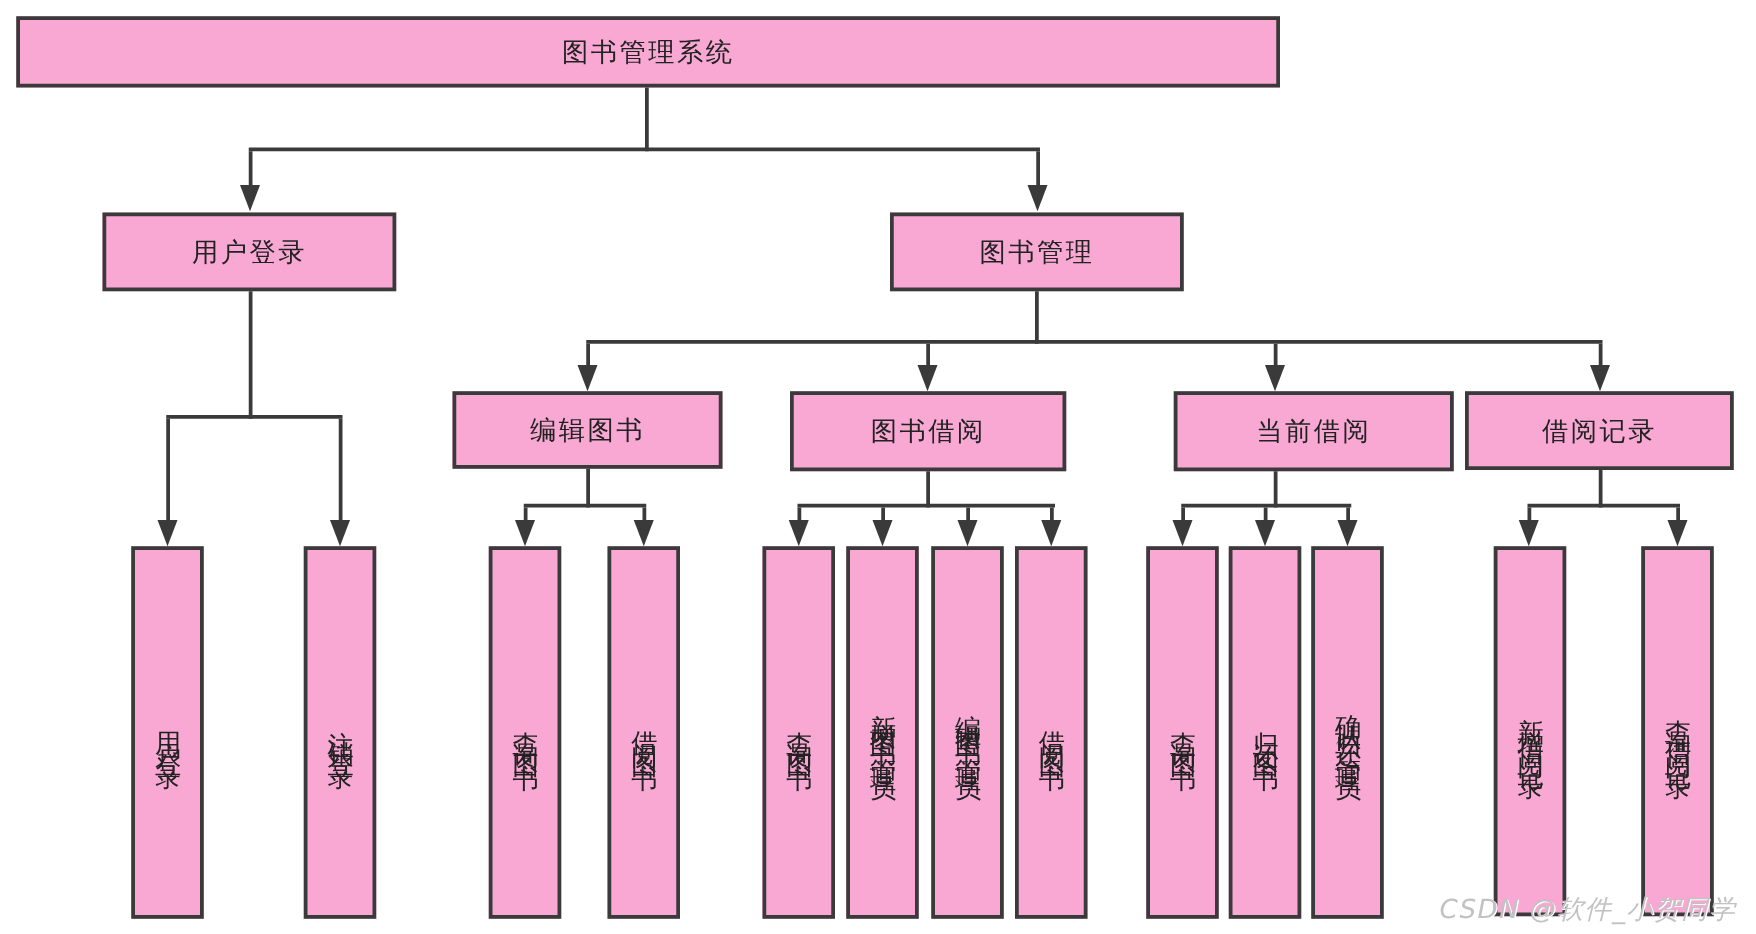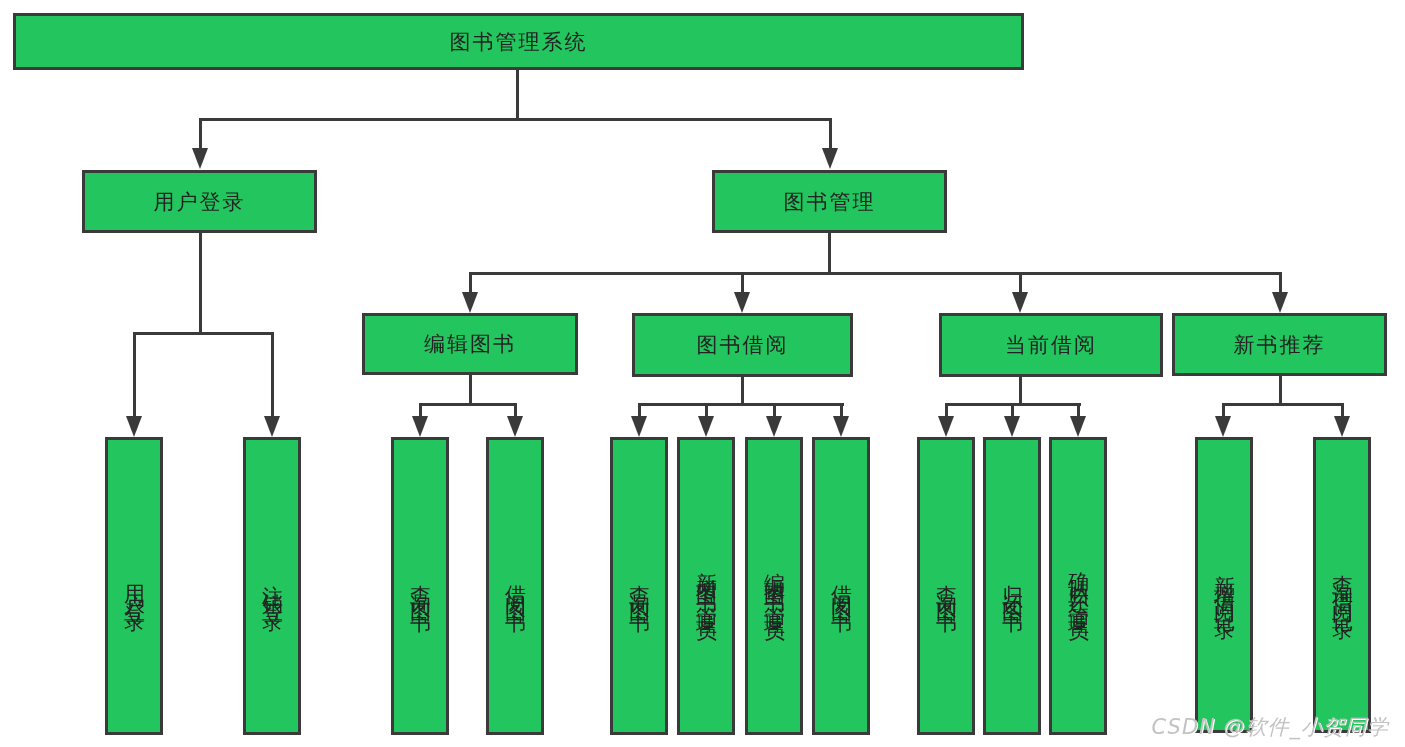--- a/index.html
+++ b/index.html
@@ -1,18 +1,18 @@
 <!DOCTYPE html>
 <html><head>
 <meta charset="utf-8">
 <style>
   html,body{margin:0;padding:0;background:#fff;}
   .canvas{position:relative;width:1405px;height:747px;background:#ffffff;overflow:hidden;
           font-family:"DejaVu Sans","Liberation Sans",sans-serif;color:#222222;}
-  .box{position:absolute;box-sizing:border-box;border:3px solid #3a3a3a;background:#22c55e;
+  .box{position:absolute;box-sizing:border-box;border:3px solid #3a3a3a;background:#f9a8d4;
        display:flex;align-items:center;justify-content:center;}
   .hlabel{font-size:21px;letter-spacing:2px;white-space:nowrap;color:#222222;}
   .vlabel{writing-mode:vertical-rl;text-orientation:mixed;font-size:21px;letter-spacing:9px;
           line-height:1;color:#222222;}
   .vlabel.tight{letter-spacing:7px;}
   .line{position:absolute;background:#3a3a3a;}
   .arrow{position:absolute;width:0;height:0;border-left:8px solid transparent;
          border-right:8px solid transparent;border-top:21px solid #3a3a3a;}
   .watermark{position:absolute;right:16px;bottom:6px;font-size:21px;color:#c2c2c2;
              text-shadow:1px 1px 0 #ffffff;letter-spacing:1px;font-style:italic;}
@@ -61,21 +61,21 @@
   <div class="box" style="left:362px;top:313px;width:216px;height:62px;">
     <span class="hlabel">编辑图书</span>
   </div>
   <div class="box" style="left:632px;top:313px;width:221px;height:64px;">
     <span class="hlabel">图书借阅</span>
   </div>
   <div class="box" style="left:939px;top:313px;width:224px;height:64px;">
     <span class="hlabel">当前借阅</span>
   </div>
   <div class="box" style="left:1172px;top:313px;width:215px;height:63px;">
-    <span class="hlabel">新书推荐</span>
+    <span class="hlabel">借阅记录</span>
   </div>
 
   <div class="line" style="left:469px;top:375px;width:3px;height:31px;"></div>
   <div class="line" style="left:419px;top:403px;width:98px;height:3px;"></div>
   <div class="line" style="left:419px;top:406px;width:3px;height:10px;"></div>
   <div class="arrow" style="left:412px;top:416px;"></div>
   <div class="line" style="left:514px;top:406px;width:3px;height:10px;"></div>
   <div class="arrow" style="left:507px;top:416px;"></div>
 
   <div class="line" style="left:741px;top:377px;width:3px;height:29px;"></div>

